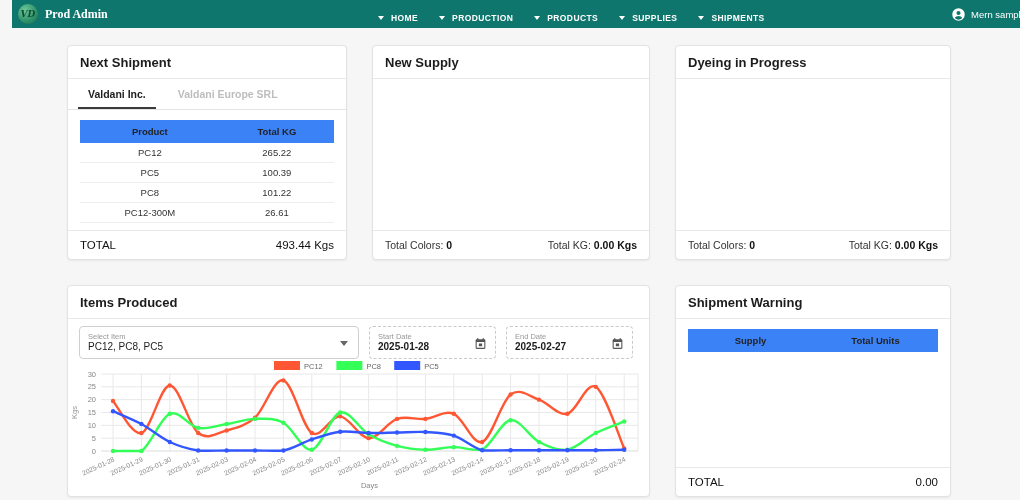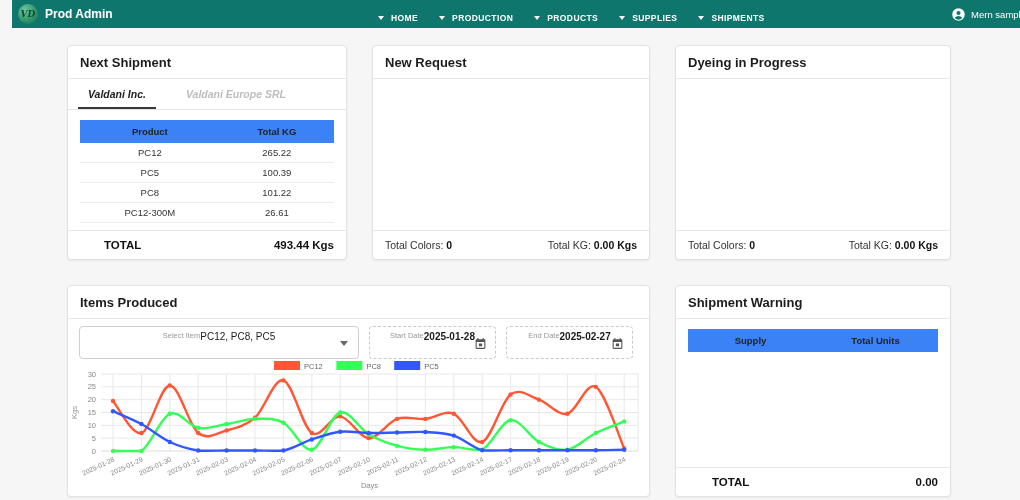--- a/index.html
+++ b/index.html
@@ -4,54 +4,54 @@
 <style>
   * { margin:0; padding:0; box-sizing:border-box; }
   html,body { width:1020px; height:500px; }
   body { font-family:"Liberation Sans", sans-serif; background:#f6f6f6; color:#1c1c1c; overflow:hidden; }
   .page { position:relative; width:1020px; height:500px; }
 
   
   .navbar { position:absolute; top:0; left:12px; width:1020px; height:28px; background:#0f766e; display:flex; align-items:center; }
   .brand { position:absolute; left:6px; top:4px; display:flex; align-items:center; gap:7px; }
   .logo { width:20px; height:20px; border-radius:50%; background:radial-gradient(circle at 35% 30%, #6cc79b, #2d9068 60%, #1c6c4c); display:flex; align-items:center; justify-content:center; color:#0f4d33; font-family:"DejaVu Serif", serif; font-style:italic; font-weight:bold; font-size:9px; }
-  .brand-name { color:#fff; font-size:12px; font-weight:bold; }
+  .brand-name { color:#fff; font-size:12px; font-weight:bold;font-family:Liberation Serif, serif; }
   .nav-items { position:absolute; left:366px; top:0; height:36px; display:flex; align-items:center; gap:21px; }
   .nav-item { display:flex; align-items:center; gap:7px; color:#fff; font-size:8.5px; font-weight:bold; letter-spacing:.4px; cursor:pointer; }
   .caret { width:0; height:0; border-left:3.5px solid transparent; border-right:3.5px solid transparent; border-top:4px solid #fff; }
   .nav-user { position:absolute; right:6px; top:0; height:28px; display:flex; align-items:center; gap:5px; color:#fff; font-size:9.5px; cursor:pointer; }
   .nav-user svg { width:15px; height:15px; display:block; }
 
   
   .card { position:absolute; background:#fff; border:1px solid #e2e2e2; border-radius:4px; box-shadow:0 1px 2px rgba(0,0,0,.06); display:flex; flex-direction:column; }
   .card-header { padding:9px 12px 8px; font-size:13px; font-weight:bold; border-bottom:1px solid #e8e8e8; }
   .card-footer { margin-top:auto; border-top:1px solid #e8e8e8; padding:8px 12px; display:flex; justify-content:space-between; align-items:center; }
   .foot-lbl { font-size:10.5px; color:#333; }
   .foot-lbl b { color:#111; }
 
   #card-next { left:67px; top:45px; width:280px; height:215px; }
   #card-request { left:372px; top:45px; width:278px; height:215px; }
   #card-dyeing { left:675px; top:45px; width:276px; height:215px; }
   #card-items { left:67px; top:285px; width:583px; height:212px; }
   #card-inventory { left:675px; top:285px; width:276px; height:212px; }
 
   
-  .tabs { display:flex; gap:20px; padding:0 10px; border-bottom:1px solid #e4e4e4;font-style:italic; }
+  .tabs { display:flex; gap:12px; padding:0 10px; border-bottom:1px solid #e4e4e4; }
   .tab { padding:9px 10px 7px; font-size:10.5px; font-weight:bold; color:#bdbdbd; cursor:pointer; border-bottom:2px solid transparent; }
   .tab.active { color:#212121; border-bottom-color:#3a3a3a; }
 
   
   .mini-table { margin:10px 12px 0; width:calc(100% - 24px); border-collapse:collapse; font-size:9.5px; }
   .mini-table th { background:#3b82f6; font-weight:bold; padding:6px 4px; text-align:center; color:#222; }
   .mini-table td { padding:4px 4px; text-align:center; color:#333; border-bottom:1px solid #ededed; }
-  .total-row { font-size:11.5px; font-weight:bold; color:#111;margin-left:24px; }
+  .total-row { font-size:11.5px; font-weight:normal; color:#111; }
 
   
   .controls { position:relative; height:46px; }
-  .field { position:absolute; top:7px; height:33px; border-radius:4px; background:#fff; padding:4px 8px; display:flex; flex-direction:row; justify-content:center; cursor:pointer; }
+  .field { position:absolute; top:7px; height:33px; border-radius:4px; background:#fff; padding:4px 8px; display:flex; flex-direction:column; justify-content:center; cursor:pointer; }
   .field .flabel { font-size:7.5px; color:#999; line-height:9px; }
   .field .fvalue { font-size:10px; color:#1c1c1c; line-height:12px; }
   #select-item { left:11px; width:280px; border:1px solid #cfcfcf; }
   #start-date { left:301px; width:127px; border:1px dashed #c9c9c9; }
   #end-date { left:438px; width:127px; border:1px dashed #c9c9c9; }
   .field .fvalue.strong { font-weight:bold; }
   .select-caret { position:absolute; right:10px; top:14px; width:0; height:0; border-left:4px solid transparent; border-right:4px solid transparent; border-top:5px solid #666; }
   .cal-icon { position:absolute; right:8px; top:10px; width:13px; height:13px; }
 
   #chart-wrap { position:relative; width:583px; height:138px; }
@@ -129,21 +129,21 @@
           </tr>
         </tbody>
     </table>
     <div class="card-footer">
       <span class="total-row">TOTAL</span>
       <span class="total-row">493.44 Kgs</span>
     </div>
   </section>
 
   <section class="card" id="card-request">
-    <div class="card-header">New Request</div>
+    <div class="card-header">New Supply</div>
     <div class="card-footer">
       <span class="foot-lbl"><span>Total Colors:</span> <b>0</b></span>
       <span class="foot-lbl"><span>Total KG:</span> <b>0.00 Kgs</b></span>
     </div>
   </section>
 
   <section class="card" id="card-dyeing">
     <div class="card-header">Dyeing in Progress</div>
     <div class="card-footer">
       <span class="foot-lbl"><span>Total Colors:</span> <b>0</b></span>

